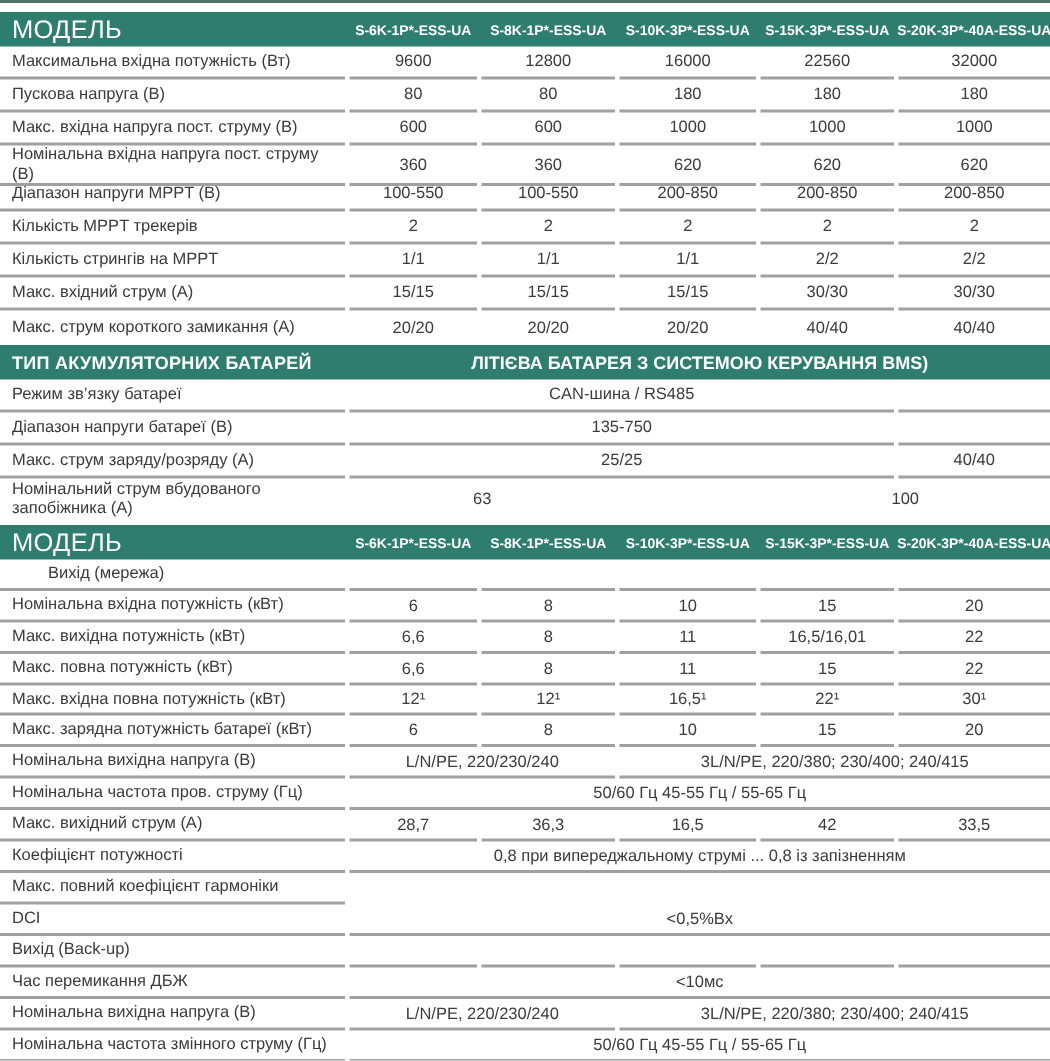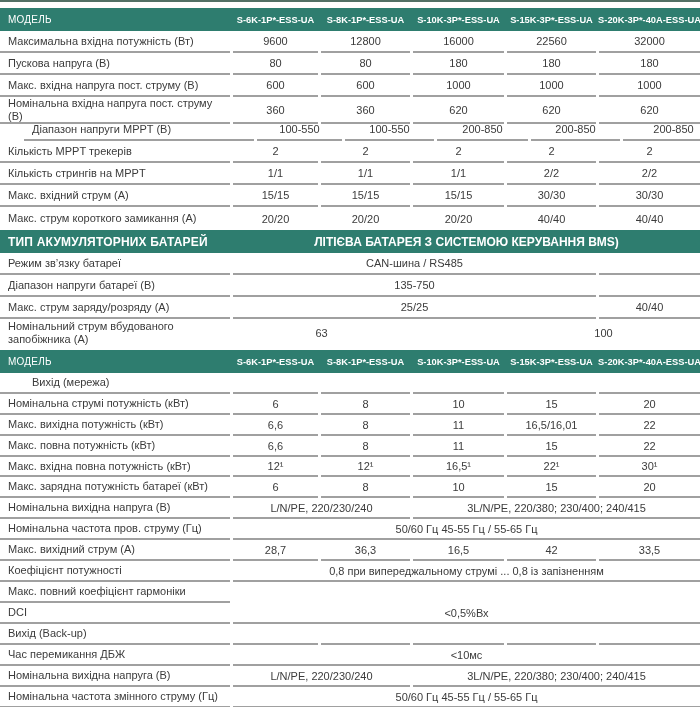--- a/index.html
+++ b/index.html
@@ -13,21 +13,21 @@
   html,body{margin:0;padding:0;}
   body{
     width:700px;height:707px;background:#ffffff;
     font-family:"Liberation Sans",sans-serif;color:var(--text);
     overflow:hidden;
   }
   .page{width:700px;height:707px;overflow:hidden;}
   .topline{height:2px;background:var(--topline);margin-bottom:6px;}
   .grid{display:grid;grid-template-columns:var(--cols);column-gap:3px;align-items:stretch;}
   .bar{background:var(--teal);color:#ffffff;height:23px;}
-  .bar .bar-title{display:flex;align-items:center;padding-left:8px;font-size:10px;letter-spacing:.2px;}
+  .bar .bar-title{display:flex;align-items:center;padding-left:8px;font-size:17px;letter-spacing:.2px;}
   .bar .model-cell{display:flex;align-items:center;justify-content:center;font-size:9.3px;font-weight:bold;white-space:nowrap;}
   .bar .bar-value{display:flex;align-items:center;justify-content:center;font-size:12px;font-weight:bold;white-space:nowrap;grid-column:2/7;}
   .bar .bar-title.small{font-size:12px;font-weight:bold;}
   .row .cell{border-bottom:2px solid var(--divider);display:flex;align-items:center;justify-content:center;font-size:11px;white-space:nowrap;}
   .row .label{justify-content:flex-start;text-align:left;padding-left:8px;white-space:normal;line-height:1.15;}
   .row.nb .cell{border-bottom:none;}
 </style>
 </head>
 <body>
 
@@ -67,21 +67,21 @@
         <div class="cell" style="grid-column: 6;">1000</div>
       </div>
       <div class="grid row" style="height: 22px;">
         <div class="cell label" style="grid-column: 1;">Номінальна вхідна напруга пост. струму (В)</div>
         <div class="cell" style="grid-column: 2;">360</div>
         <div class="cell" style="grid-column: 3;">360</div>
         <div class="cell" style="grid-column: 4;">620</div>
         <div class="cell" style="grid-column: 5;">620</div>
         <div class="cell" style="grid-column: 6;">620</div>
       </div>
-      <div class="grid row" style="height: 22px; padding-left: 24px;">
+      <div class="grid row" style="height: 22px;">
         <div class="cell label" style="grid-column: 1;">Діапазон напруги MPPT (В)</div>
         <div class="cell" style="grid-column: 2;">100-550</div>
         <div class="cell" style="grid-column: 3;">100-550</div>
         <div class="cell" style="grid-column: 4;">200-850</div>
         <div class="cell" style="grid-column: 5;">200-850</div>
         <div class="cell" style="grid-column: 6;">200-850</div>
       </div>
       <div class="grid row" style="height: 22px;">
         <div class="cell label" style="grid-column: 1;">Кількість MPPT трекерів</div>
         <div class="cell" style="grid-column: 2;">2</div>
@@ -149,21 +149,21 @@
       </div>
       <div class="grid row" style="height: 21px;">
         <div class="cell label" style="grid-column: 1; padding-left: 32px;">Вихід (мережа)</div>
         <div class="cell" style="grid-column: 2;"></div>
         <div class="cell" style="grid-column: 3;"></div>
         <div class="cell" style="grid-column: 4;"></div>
         <div class="cell" style="grid-column: 5;"></div>
         <div class="cell" style="grid-column: 6;"></div>
       </div>
       <div class="grid row" style="height: 21px;">
-        <div class="cell label" style="grid-column: 1;">Номінальна струмі потужність (кВт)</div>
+        <div class="cell label" style="grid-column: 1;">Номінальна вхідна потужність (кВт)</div>
         <div class="cell" style="grid-column: 2;">6</div>
         <div class="cell" style="grid-column: 3;">8</div>
         <div class="cell" style="grid-column: 4;">10</div>
         <div class="cell" style="grid-column: 5;">15</div>
         <div class="cell" style="grid-column: 6;">20</div>
       </div>
       <div class="grid row" style="height: 21px;">
         <div class="cell label" style="grid-column: 1;">Макс. вихідна потужність (кВт)</div>
         <div class="cell" style="grid-column: 2;">6,6</div>
         <div class="cell" style="grid-column: 3;">8</div>

